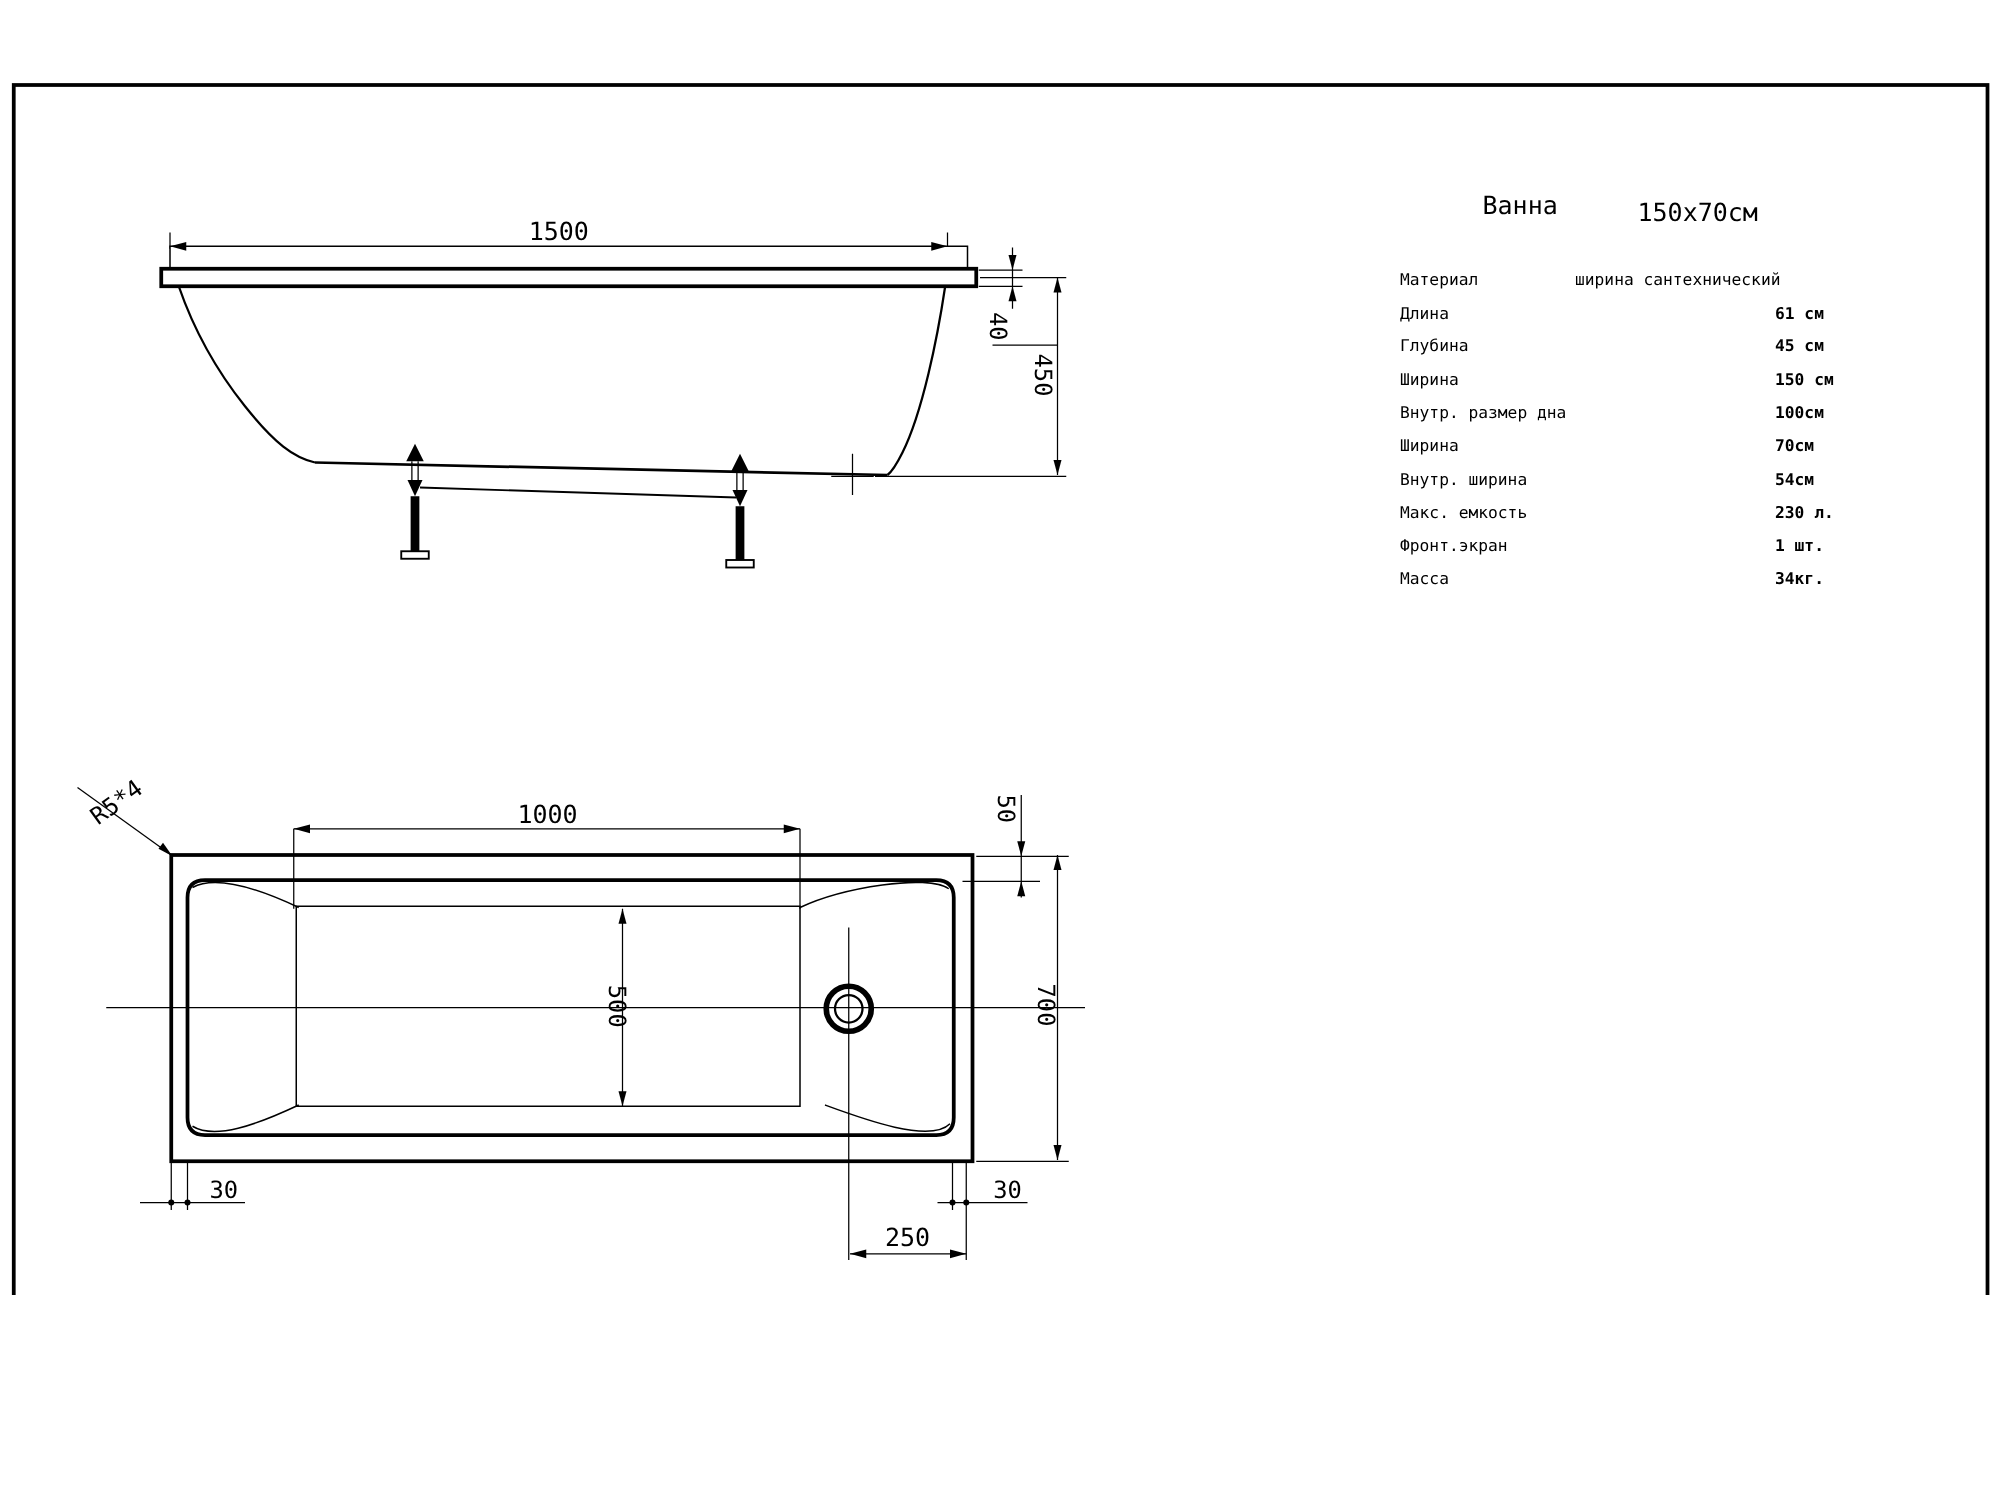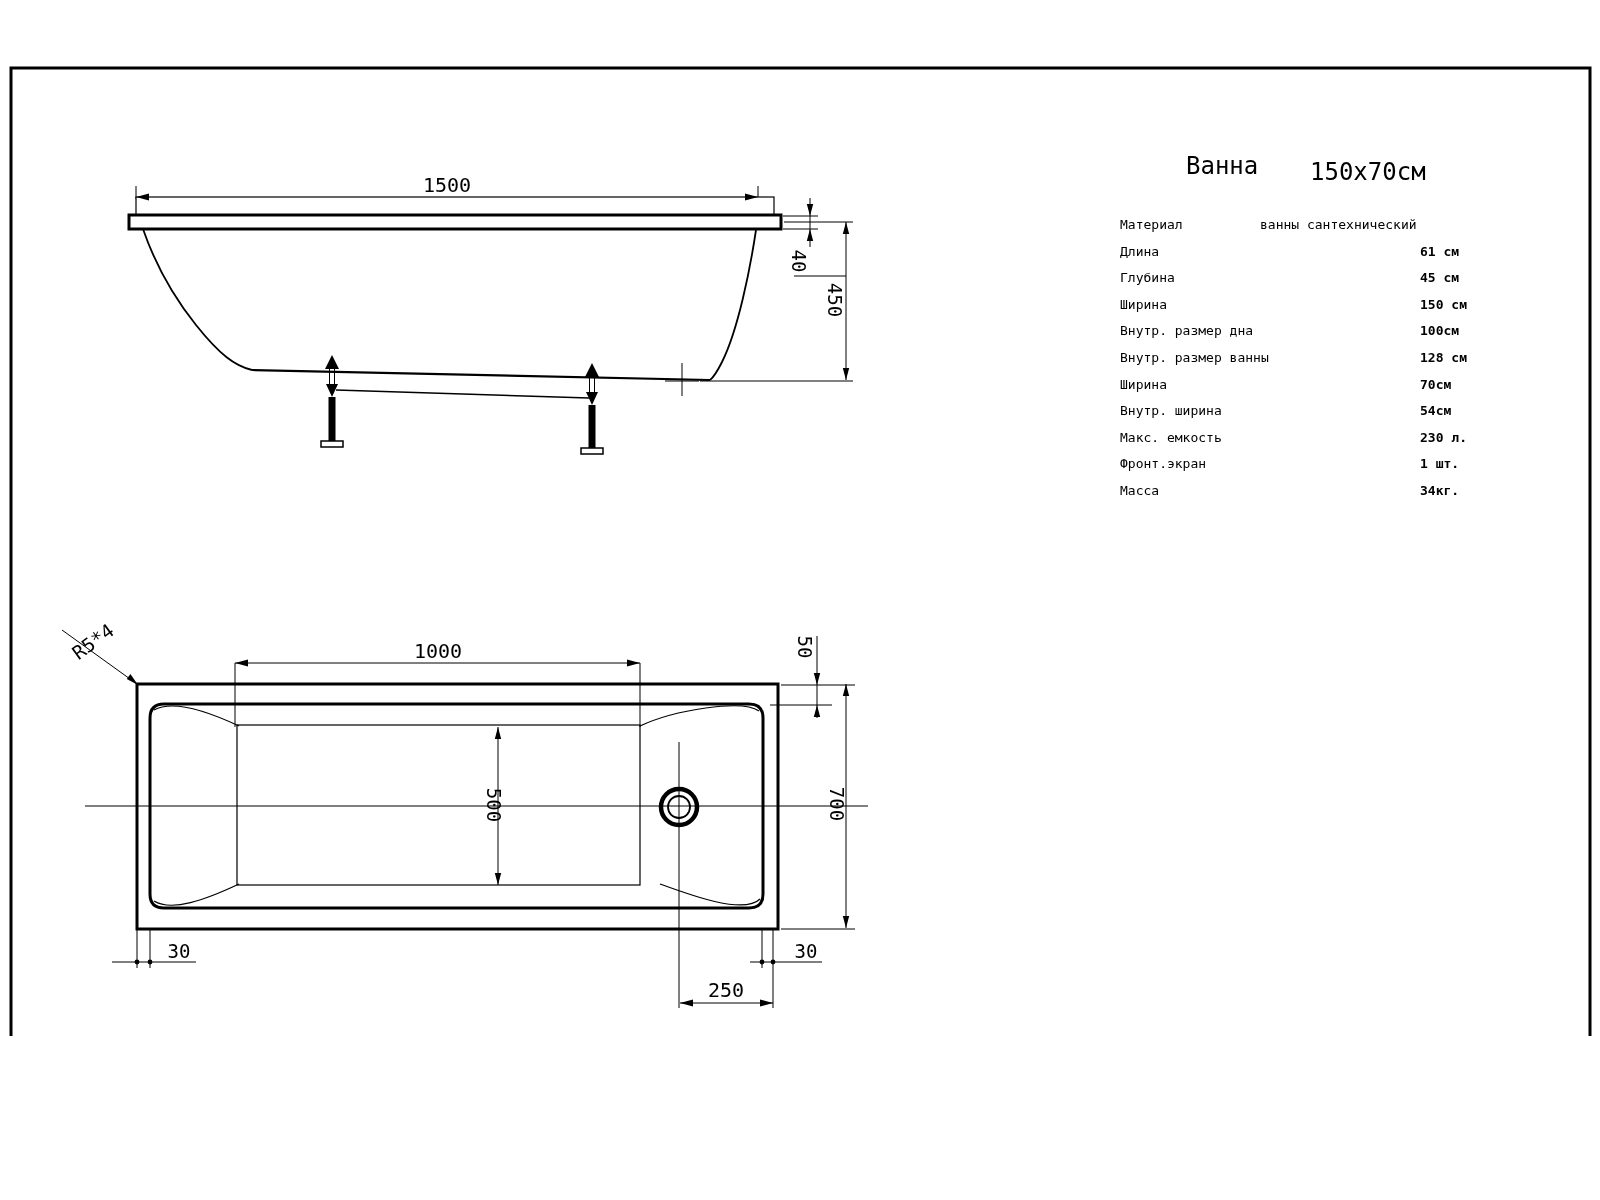--- a/index.html
+++ b/index.html
@@ -3,21 +3,21 @@
 <meta charset="utf-8">
 <style>
   html,body{margin:0;padding:0;background:#fff;}
   #page{position:relative;width:1600px;height:1036px;background:#ffffff;overflow:hidden;
         font-family:"DejaVu Sans Mono", monospace;color:#000;}
   svg{position:absolute;left:0;top:0;}
   svg text{font-family:"DejaVu Sans Mono", monospace;fill:#000;}
   .dimtxt{font-size:19px;}
   .bigdim{font-size:20px;}
   
-  #spec-title{position:absolute;left:1120px;top:152px;width:420px;height:24px;font-size:24px;}
+  #spec-title{position:absolute;left:1120px;top:152px;width:420px;height:24px;font-size:20px;}
   #spec-title .t1{position:absolute;left:66px;top:0;}
   #spec-title .t2{position:absolute;left:190px;top:6px;}
   #spec-rows{position:absolute;left:1120px;top:212px;width:440px;font-size:13px;}
   .srow{position:relative;height:26.6px;line-height:26.6px;white-space:nowrap;}
   .srow .lbl{position:absolute;left:0;top:0;}
   .srow .val{position:absolute;left:300px;top:0;font-weight:bold;}
   .srow .val-mid{position:absolute;left:140px;top:0;}
 </style>
 </head>
 <body>
@@ -175,43 +175,39 @@
 </svg>
 
 <div id="spec-title">
   <span class="t1">Ванна</span>
   <span class="t2">150x70см</span>
 </div>
 
 <div id="spec-rows">
   <div class="srow">
     <span class="lbl">Материал</span>
-    <span class="val-mid">ванны сантехнический</span>
+    <span class="val-mid">ширина сантехнический</span>
   </div>
   <div class="srow">
     <span class="lbl">Длина</span>
     <span class="val">61 см</span>
   </div>
   <div class="srow">
     <span class="lbl">Глубина</span>
     <span class="val">45 см</span>
   </div>
   <div class="srow">
     <span class="lbl">Ширина</span>
     <span class="val">150 см</span>
   </div>
   <div class="srow">
     <span class="lbl">Внутр. размер дна</span>
     <span class="val">100см</span>
   </div>
   <div class="srow">
-    <span class="lbl">Внутр. размер ванны</span>
-    <span class="val">128 см</span>
-  </div>
-  <div class="srow">
     <span class="lbl">Ширина</span>
     <span class="val">70см</span>
   </div>
   <div class="srow">
     <span class="lbl">Внутр. ширина</span>
     <span class="val">54см</span>
   </div>
   <div class="srow">
     <span class="lbl">Макс. емкость</span>
     <span class="val">230 л.</span>

